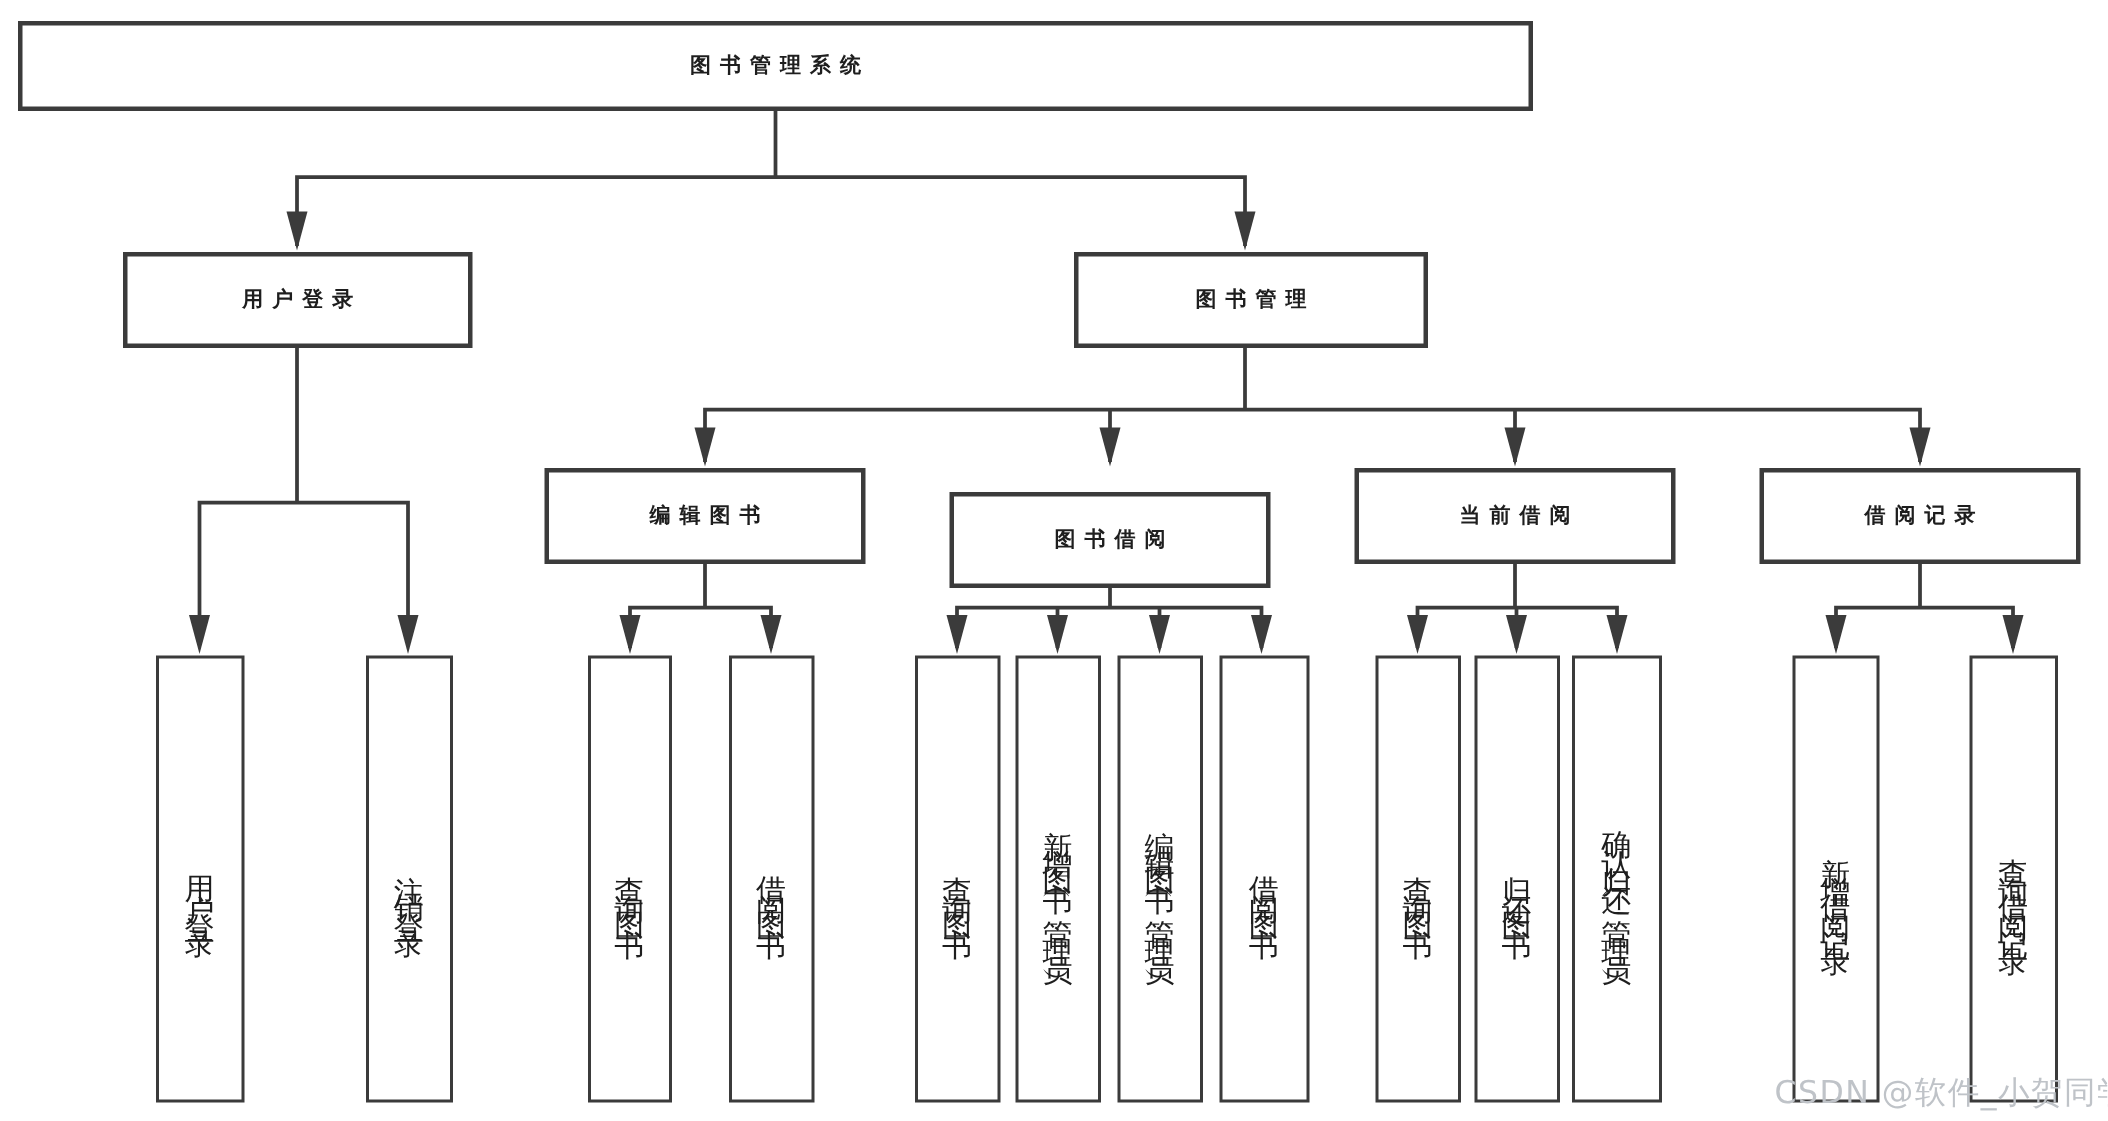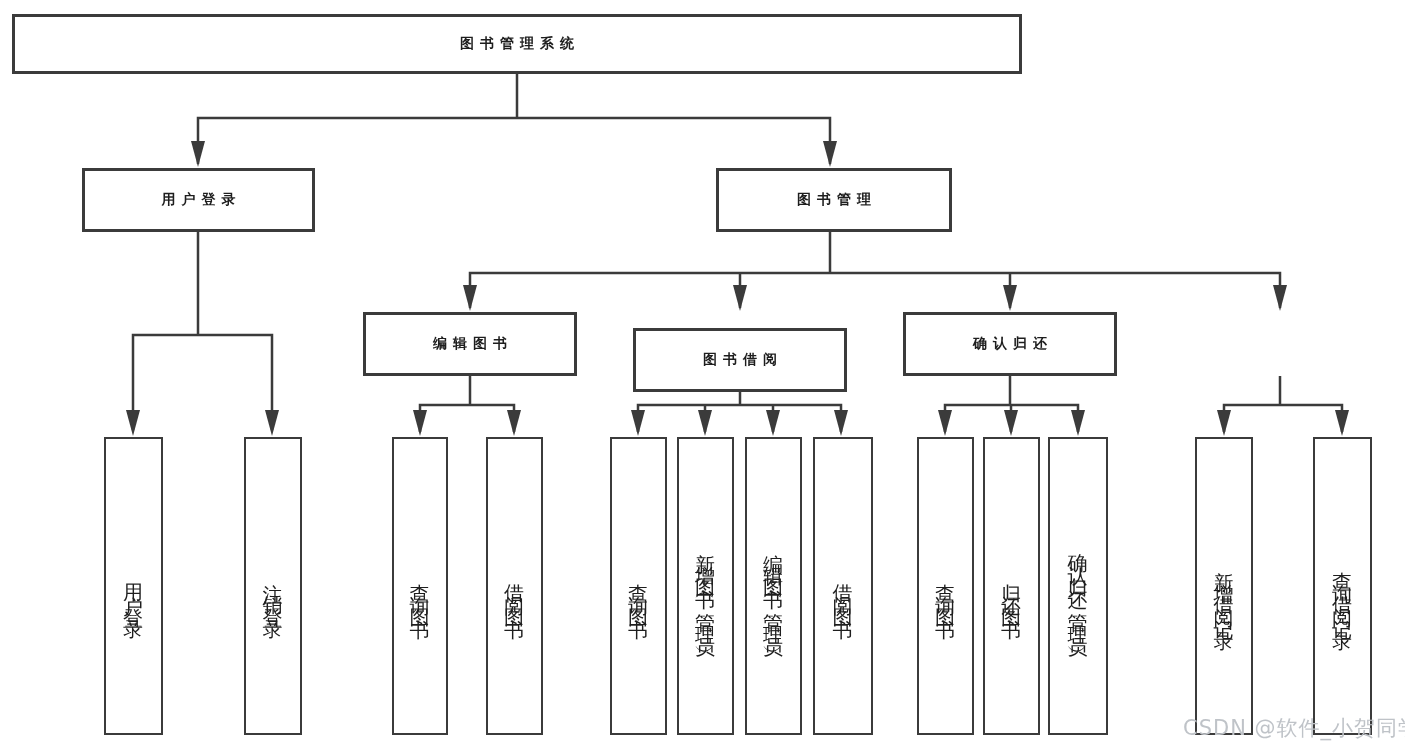--- a/index.html
+++ b/index.html
@@ -82,21 +82,24 @@
     <span>图书管理</span>
   </div>
 
   <div class="node hnode" style="left:363px;top:312px;width:214px;height:64px">
     <span>编辑图书</span>
   </div>
   <div class="node hnode" style="left:633px;top:328px;width:214px;height:64px">
     <span>图书借阅</span>
   </div>
   <div class="node hnode" style="left:903px;top:312px;width:214px;height:64px">
-    <span>确认归还</span>
+    <span>当前借阅</span>
+  </div>
+  <div class="node hnode" style="left:1173px;top:312px;width:214px;height:64px">
+    <span>借阅记录</span>
   </div>
 
   <div class="node leaf" style="left:104px;top:437px;width:59px;height:298px">
     <span>用户登录</span>
   </div>
   <div class="node leaf" style="left:244px;top:437px;width:58px;height:298px">
     <span>注销登录</span>
   </div>
 
   <div class="node leaf" style="left:392px;top:437px;width:56px;height:298px">

